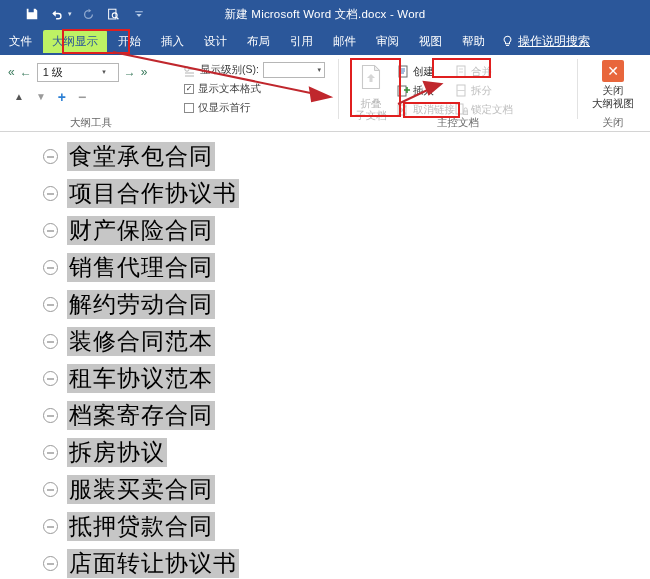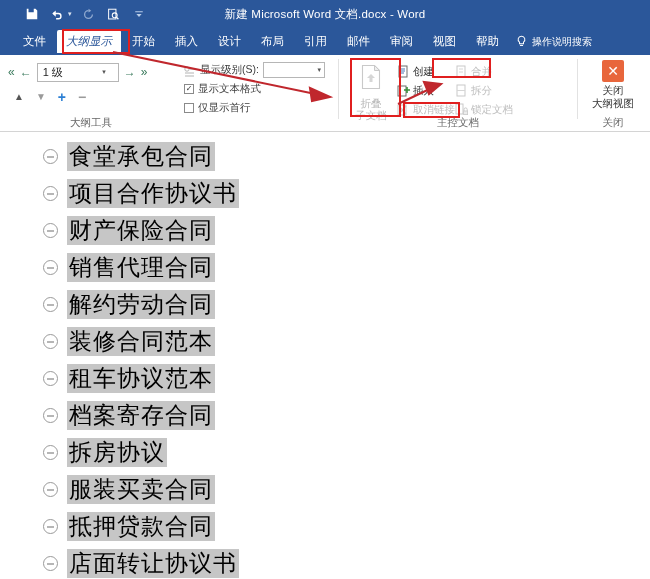--- a/index.html
+++ b/index.html
@@ -26,30 +26,30 @@
   .qat-caret { font-size: 7px; color:#dbe4f1; margin-left:-6px; }
   .title-text {
     position: absolute; left: 0; right: 0; text-align: center;
     color: #ffffff; font-size: 11.5px; letter-spacing: .2px;
     pointer-events: none;
   }
 
   
   .tabbar {
     height: 27px; background: #2b579a;
-    display: flex; align-items: center; padding-left: 14px; position: relative; text-align: right;
+    display: flex; align-items: center; position: relative; text-align: right;
   }
   .tab {
     color: #ffffff; font-size: 11.5px; padding: 4px 9px; margin-right: 2px;
     white-space: nowrap; position: relative;
   }
   .tab.active {
-    background: #ffffff; color: #2b579a; border-radius: 2px 2px 0 0; font-style: italic;
-  }
-  .tell-me { display:flex; align-items:center; gap:5px; margin-left: 6px; color:#fff; font-size:10px; }
+    background: #bef264; color: #2b579a; border-radius: 2px 2px 0 0;
+  }
+  .tell-me { display:flex; align-items:center; gap:5px; margin-left: 6px; color:#fff; font-size:12px;text-decoration:underline; }
   .bulb { width: 11px; height: 13px; }
 
   
   .ribbon {
     height: 77px; background: #ffffff; position: relative;
     border-bottom: 1px solid #d4d4d4;
     display: flex;
   }
   .rgroup { position: relative; height: 77px; }
   .rgroup-label {

